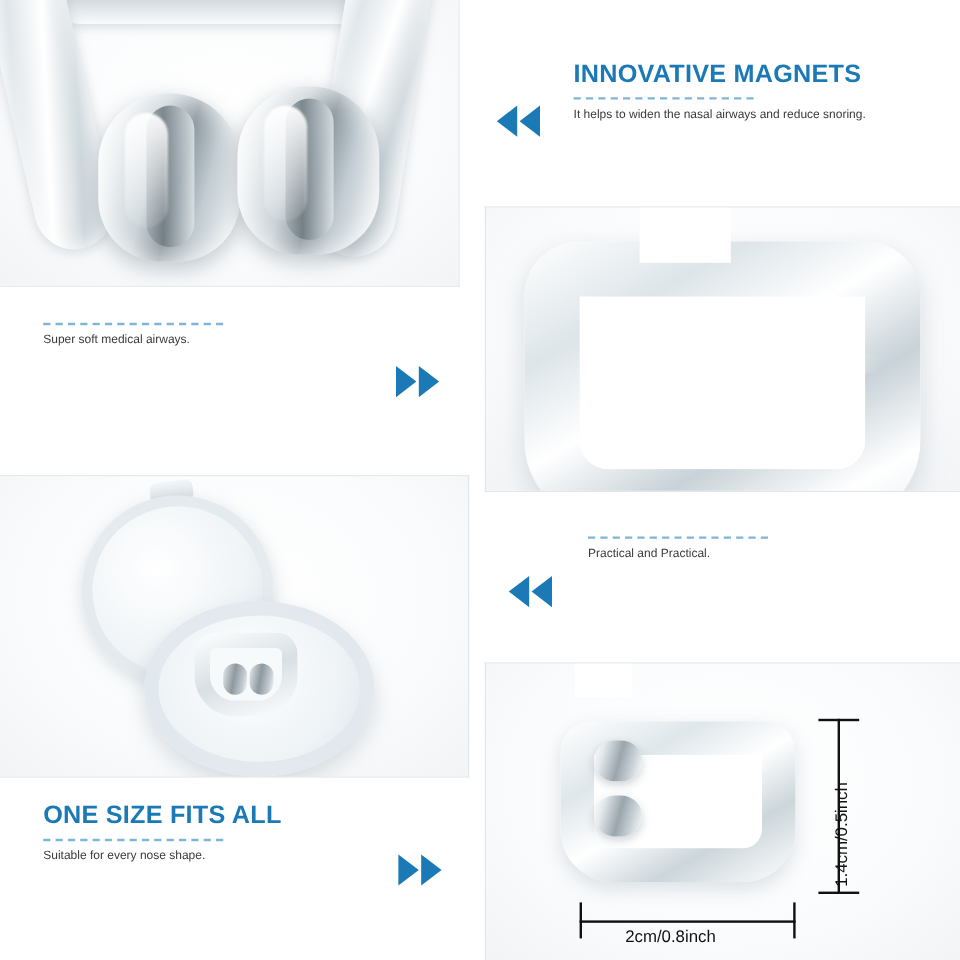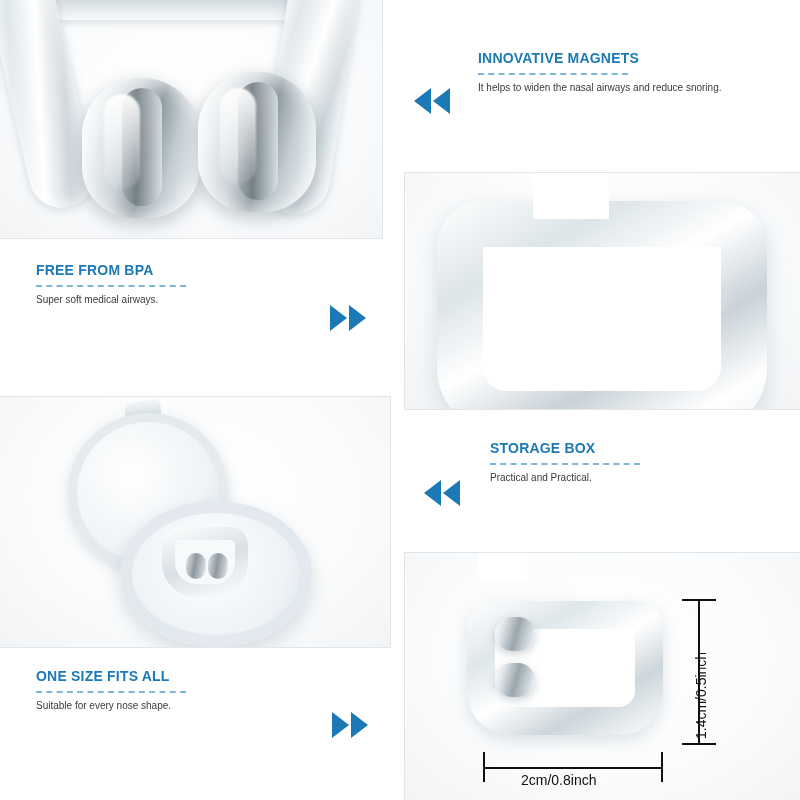--- a/index.html
+++ b/index.html
@@ -34,21 +34,21 @@
     background: radial-gradient(ellipse at 50% 40%, #ffffff 0%, #fbfcfd 55%, #f2f4f6 100%);
   }
 
   
   .textblock {
     position: absolute;
   }
   .headline {
     color: #1b7ab5;
     font-weight: bold;
-    font-size: 14px;
+    font-size: 21px;
     letter-spacing: 0.2px;
     white-space: nowrap;
   }
   .rule {
     margin-top: 7px;
     margin-bottom: 6px;
     width: 150px;
     height: 0;
     border-top: 2px dashed #7fb6d8;
   }
@@ -251,21 +251,20 @@
     <div class="headline">INNOVATIVE MAGNETS</div>
     <div class="rule"></div>
     <div class="subline" style="width:275px;">It helps to widen the nasal airways and reduce snoring.</div>
   </div>
   <div class="arrows" style="left:414px; top:88px;">
     <div class="tri left"></div>
     <div class="tri left"></div>
   </div>
 
   <div class="textblock" style="left:36px; top:262px; width:320px;">
-    <div class="headline">FREE FROM BPA</div>
     <div class="rule"></div>
     <div class="subline">Super soft medical airways.</div>
   </div>
   <div class="arrows" style="left:330px; top:305px;">
     <div class="tri right"></div>
     <div class="tri right"></div>
   </div>
 
   <div class="panel" id="panel-clip">
     <div class="panel-inner">
@@ -281,21 +280,20 @@
       <div class="box-hinge"></div>
       <div class="box-lid"></div>
       <div class="box-base"></div>
       <div class="box-clip"></div>
       <div class="box-magnet" id="box-mag-a"></div>
       <div class="box-magnet" id="box-mag-b"></div>
     </div>
   </div>
 
   <div class="textblock" style="left:490px; top:440px; width:290px;">
-    <div class="headline">STORAGE BOX</div>
     <div class="rule"></div>
     <div class="subline">Practical and Practical.</div>
   </div>
   <div class="arrows" style="left:424px; top:480px;">
     <div class="tri left"></div>
     <div class="tri left"></div>
   </div>
 
   <div class="textblock" style="left:36px; top:668px; width:330px;">
     <div class="headline">ONE SIZE FITS ALL</div>

